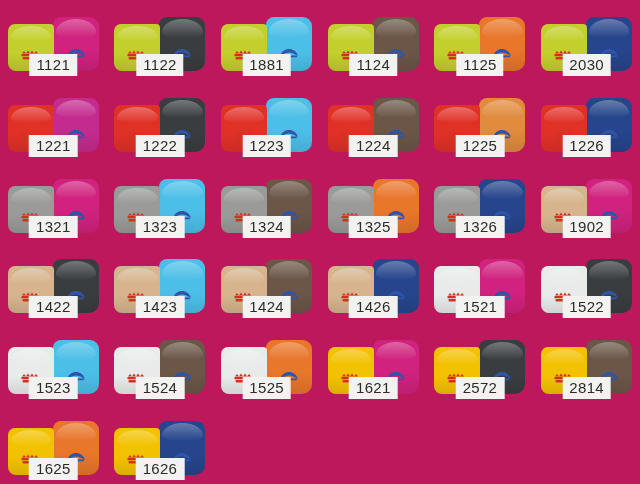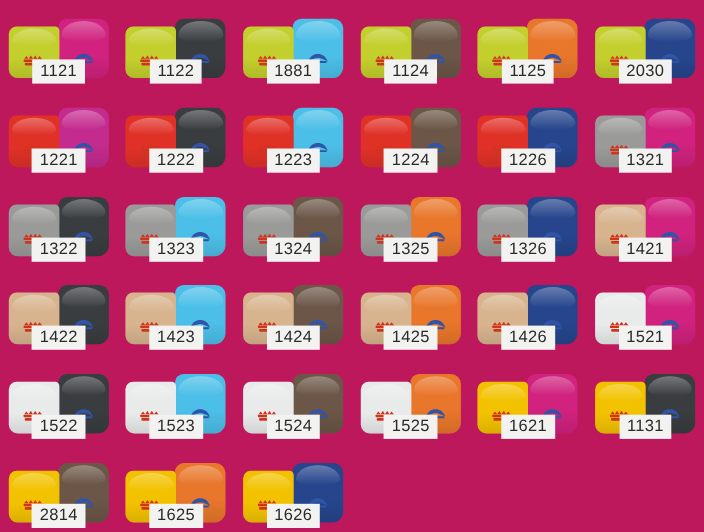--- a/index.html
+++ b/index.html
@@ -302,20 +302,38 @@
     </div>
     <div class="swatch-cell">
       <div class="pair">
         <div class="cube left" style="background: rgb(224, 49, 39);">
           <span class="brandmark jolly"><svg width="22" height="11" viewBox="0 0 44 22" xmlns="http://www.w3.org/2000/svg">
               <path d="M4 7 L8 2 L12 7 L16 1 L20 7 L24 1 L28 7 L32 2 L36 7 Z" fill="#d0341f"></path>
               <rect x="3" y="8" width="34" height="4.5" rx="1.2" fill="#d0341f"></rect>
               <rect x="5" y="14" width="30" height="5" rx="2" fill="#d0341f"></rect>
             </svg></span>
         </div>
+        <div class="cube right" style="background: rgb(224, 139, 61);">
+          <span class="brandmark swoosh"><svg width="20" height="10" viewBox="0 0 40 20" xmlns="http://www.w3.org/2000/svg">
+              <path d="M2 16 C6 6 12 2 20 2 C28 2 34 6 38 16 C30 11 24 9 20 9 C16 9 10 11 2 16 Z" fill="#2f54a8"></path>
+              <rect x="4" y="15" width="32" height="3.5" rx="1.6" fill="#2f54a8"></rect>
+            </svg></span>
+        </div>
+        <div class="sku-plate">1225</div>
+      </div>
+    </div>
+    <div class="swatch-cell">
+      <div class="pair">
+        <div class="cube left" style="background: rgb(224, 49, 39);">
+          <span class="brandmark jolly"><svg width="22" height="11" viewBox="0 0 44 22" xmlns="http://www.w3.org/2000/svg">
+              <path d="M4 7 L8 2 L12 7 L16 1 L20 7 L24 1 L28 7 L32 2 L36 7 Z" fill="#d0341f"></path>
+              <rect x="3" y="8" width="34" height="4.5" rx="1.2" fill="#d0341f"></rect>
+              <rect x="5" y="14" width="30" height="5" rx="2" fill="#d0341f"></rect>
+            </svg></span>
+        </div>
         <div class="cube right" style="background: rgb(38, 69, 140);">
           <span class="brandmark swoosh"><svg width="20" height="10" viewBox="0 0 40 20" xmlns="http://www.w3.org/2000/svg">
               <path d="M2 16 C6 6 12 2 20 2 C28 2 34 6 38 16 C30 11 24 9 20 9 C16 9 10 11 2 16 Z" fill="#2f54a8"></path>
               <rect x="4" y="15" width="32" height="3.5" rx="1.6" fill="#2f54a8"></rect>
             </svg></span>
         </div>
         <div class="sku-plate">1226</div>
       </div>
     </div>
     <div class="swatch-cell">
@@ -338,382 +356,346 @@
     </div>
     <div class="swatch-cell">
       <div class="pair">
         <div class="cube left" style="background: rgb(154, 154, 152);">
           <span class="brandmark jolly"><svg width="22" height="11" viewBox="0 0 44 22" xmlns="http://www.w3.org/2000/svg">
               <path d="M4 7 L8 2 L12 7 L16 1 L20 7 L24 1 L28 7 L32 2 L36 7 Z" fill="#d0341f"></path>
               <rect x="3" y="8" width="34" height="4.5" rx="1.2" fill="#d0341f"></rect>
               <rect x="5" y="14" width="30" height="5" rx="2" fill="#d0341f"></rect>
             </svg></span>
         </div>
+        <div class="cube right" style="background: rgb(76, 191, 232);">
+          <span class="brandmark swoosh"><svg width="20" height="10" viewBox="0 0 40 20" xmlns="http://www.w3.org/2000/svg">
+              <path d="M2 16 C6 6 12 2 20 2 C28 2 34 6 38 16 C30 11 24 9 20 9 C16 9 10 11 2 16 Z" fill="#2f54a8"></path>
+              <rect x="4" y="15" width="32" height="3.5" rx="1.6" fill="#2f54a8"></rect>
+            </svg></span>
+        </div>
+        <div class="sku-plate">1323</div>
+      </div>
+    </div>
+    <div class="swatch-cell">
+      <div class="pair">
+        <div class="cube left" style="background: rgb(154, 154, 152);">
+          <span class="brandmark jolly"><svg width="22" height="11" viewBox="0 0 44 22" xmlns="http://www.w3.org/2000/svg">
+              <path d="M4 7 L8 2 L12 7 L16 1 L20 7 L24 1 L28 7 L32 2 L36 7 Z" fill="#d0341f"></path>
+              <rect x="3" y="8" width="34" height="4.5" rx="1.2" fill="#d0341f"></rect>
+              <rect x="5" y="14" width="30" height="5" rx="2" fill="#d0341f"></rect>
+            </svg></span>
+        </div>
+        <div class="cube right" style="background: rgb(107, 86, 71);">
+          <span class="brandmark swoosh"><svg width="20" height="10" viewBox="0 0 40 20" xmlns="http://www.w3.org/2000/svg">
+              <path d="M2 16 C6 6 12 2 20 2 C28 2 34 6 38 16 C30 11 24 9 20 9 C16 9 10 11 2 16 Z" fill="#2f54a8"></path>
+              <rect x="4" y="15" width="32" height="3.5" rx="1.6" fill="#2f54a8"></rect>
+            </svg></span>
+        </div>
+        <div class="sku-plate">1324</div>
+      </div>
+    </div>
+    <div class="swatch-cell">
+      <div class="pair">
+        <div class="cube left" style="background: rgb(154, 154, 152);">
+          <span class="brandmark jolly"><svg width="22" height="11" viewBox="0 0 44 22" xmlns="http://www.w3.org/2000/svg">
+              <path d="M4 7 L8 2 L12 7 L16 1 L20 7 L24 1 L28 7 L32 2 L36 7 Z" fill="#d0341f"></path>
+              <rect x="3" y="8" width="34" height="4.5" rx="1.2" fill="#d0341f"></rect>
+              <rect x="5" y="14" width="30" height="5" rx="2" fill="#d0341f"></rect>
+            </svg></span>
+        </div>
+        <div class="cube right" style="background: rgb(232, 118, 43);">
+          <span class="brandmark swoosh"><svg width="20" height="10" viewBox="0 0 40 20" xmlns="http://www.w3.org/2000/svg">
+              <path d="M2 16 C6 6 12 2 20 2 C28 2 34 6 38 16 C30 11 24 9 20 9 C16 9 10 11 2 16 Z" fill="#2f54a8"></path>
+              <rect x="4" y="15" width="32" height="3.5" rx="1.6" fill="#2f54a8"></rect>
+            </svg></span>
+        </div>
+        <div class="sku-plate">1325</div>
+      </div>
+    </div>
+    <div class="swatch-cell">
+      <div class="pair">
+        <div class="cube left" style="background: rgb(154, 154, 152);">
+          <span class="brandmark jolly"><svg width="22" height="11" viewBox="0 0 44 22" xmlns="http://www.w3.org/2000/svg">
+              <path d="M4 7 L8 2 L12 7 L16 1 L20 7 L24 1 L28 7 L32 2 L36 7 Z" fill="#d0341f"></path>
+              <rect x="3" y="8" width="34" height="4.5" rx="1.2" fill="#d0341f"></rect>
+              <rect x="5" y="14" width="30" height="5" rx="2" fill="#d0341f"></rect>
+            </svg></span>
+        </div>
+        <div class="cube right" style="background: rgb(38, 69, 140);">
+          <span class="brandmark swoosh"><svg width="20" height="10" viewBox="0 0 40 20" xmlns="http://www.w3.org/2000/svg">
+              <path d="M2 16 C6 6 12 2 20 2 C28 2 34 6 38 16 C30 11 24 9 20 9 C16 9 10 11 2 16 Z" fill="#2f54a8"></path>
+              <rect x="4" y="15" width="32" height="3.5" rx="1.6" fill="#2f54a8"></rect>
+            </svg></span>
+        </div>
+        <div class="sku-plate">1326</div>
+      </div>
+    </div>
+    <div class="swatch-cell">
+      <div class="pair">
+        <div class="cube left" style="background: rgb(215, 180, 142);">
+          <span class="brandmark jolly"><svg width="22" height="11" viewBox="0 0 44 22" xmlns="http://www.w3.org/2000/svg">
+              <path d="M4 7 L8 2 L12 7 L16 1 L20 7 L24 1 L28 7 L32 2 L36 7 Z" fill="#d0341f"></path>
+              <rect x="3" y="8" width="34" height="4.5" rx="1.2" fill="#d0341f"></rect>
+              <rect x="5" y="14" width="30" height="5" rx="2" fill="#d0341f"></rect>
+            </svg></span>
+        </div>
+        <div class="cube right" style="background: rgb(208, 34, 126);">
+          <span class="brandmark swoosh"><svg width="20" height="10" viewBox="0 0 40 20" xmlns="http://www.w3.org/2000/svg">
+              <path d="M2 16 C6 6 12 2 20 2 C28 2 34 6 38 16 C30 11 24 9 20 9 C16 9 10 11 2 16 Z" fill="#2f54a8"></path>
+              <rect x="4" y="15" width="32" height="3.5" rx="1.6" fill="#2f54a8"></rect>
+            </svg></span>
+        </div>
+        <div class="sku-plate">1902</div>
+      </div>
+    </div>
+    <div class="swatch-cell">
+      <div class="pair">
+        <div class="cube left" style="background: rgb(215, 180, 142);">
+          <span class="brandmark jolly"><svg width="22" height="11" viewBox="0 0 44 22" xmlns="http://www.w3.org/2000/svg">
+              <path d="M4 7 L8 2 L12 7 L16 1 L20 7 L24 1 L28 7 L32 2 L36 7 Z" fill="#d0341f"></path>
+              <rect x="3" y="8" width="34" height="4.5" rx="1.2" fill="#d0341f"></rect>
+              <rect x="5" y="14" width="30" height="5" rx="2" fill="#d0341f"></rect>
+            </svg></span>
+        </div>
         <div class="cube right" style="background: rgb(58, 61, 64);">
           <span class="brandmark swoosh"><svg width="20" height="10" viewBox="0 0 40 20" xmlns="http://www.w3.org/2000/svg">
               <path d="M2 16 C6 6 12 2 20 2 C28 2 34 6 38 16 C30 11 24 9 20 9 C16 9 10 11 2 16 Z" fill="#2f54a8"></path>
               <rect x="4" y="15" width="32" height="3.5" rx="1.6" fill="#2f54a8"></rect>
             </svg></span>
         </div>
-        <div class="sku-plate">1322</div>
-      </div>
-    </div>
-    <div class="swatch-cell">
-      <div class="pair">
-        <div class="cube left" style="background: rgb(154, 154, 152);">
+        <div class="sku-plate">1422</div>
+      </div>
+    </div>
+    <div class="swatch-cell">
+      <div class="pair">
+        <div class="cube left" style="background: rgb(215, 180, 142);">
           <span class="brandmark jolly"><svg width="22" height="11" viewBox="0 0 44 22" xmlns="http://www.w3.org/2000/svg">
               <path d="M4 7 L8 2 L12 7 L16 1 L20 7 L24 1 L28 7 L32 2 L36 7 Z" fill="#d0341f"></path>
               <rect x="3" y="8" width="34" height="4.5" rx="1.2" fill="#d0341f"></rect>
               <rect x="5" y="14" width="30" height="5" rx="2" fill="#d0341f"></rect>
             </svg></span>
         </div>
         <div class="cube right" style="background: rgb(76, 191, 232);">
           <span class="brandmark swoosh"><svg width="20" height="10" viewBox="0 0 40 20" xmlns="http://www.w3.org/2000/svg">
               <path d="M2 16 C6 6 12 2 20 2 C28 2 34 6 38 16 C30 11 24 9 20 9 C16 9 10 11 2 16 Z" fill="#2f54a8"></path>
               <rect x="4" y="15" width="32" height="3.5" rx="1.6" fill="#2f54a8"></rect>
             </svg></span>
         </div>
-        <div class="sku-plate">1323</div>
-      </div>
-    </div>
-    <div class="swatch-cell">
-      <div class="pair">
-        <div class="cube left" style="background: rgb(154, 154, 152);">
+        <div class="sku-plate">1423</div>
+      </div>
+    </div>
+    <div class="swatch-cell">
+      <div class="pair">
+        <div class="cube left" style="background: rgb(215, 180, 142);">
           <span class="brandmark jolly"><svg width="22" height="11" viewBox="0 0 44 22" xmlns="http://www.w3.org/2000/svg">
               <path d="M4 7 L8 2 L12 7 L16 1 L20 7 L24 1 L28 7 L32 2 L36 7 Z" fill="#d0341f"></path>
               <rect x="3" y="8" width="34" height="4.5" rx="1.2" fill="#d0341f"></rect>
               <rect x="5" y="14" width="30" height="5" rx="2" fill="#d0341f"></rect>
             </svg></span>
         </div>
         <div class="cube right" style="background: rgb(107, 86, 71);">
           <span class="brandmark swoosh"><svg width="20" height="10" viewBox="0 0 40 20" xmlns="http://www.w3.org/2000/svg">
               <path d="M2 16 C6 6 12 2 20 2 C28 2 34 6 38 16 C30 11 24 9 20 9 C16 9 10 11 2 16 Z" fill="#2f54a8"></path>
               <rect x="4" y="15" width="32" height="3.5" rx="1.6" fill="#2f54a8"></rect>
             </svg></span>
         </div>
-        <div class="sku-plate">1324</div>
-      </div>
-    </div>
-    <div class="swatch-cell">
-      <div class="pair">
-        <div class="cube left" style="background: rgb(154, 154, 152);">
+        <div class="sku-plate">1424</div>
+      </div>
+    </div>
+    <div class="swatch-cell">
+      <div class="pair">
+        <div class="cube left" style="background: rgb(215, 180, 142);">
+          <span class="brandmark jolly"><svg width="22" height="11" viewBox="0 0 44 22" xmlns="http://www.w3.org/2000/svg">
+              <path d="M4 7 L8 2 L12 7 L16 1 L20 7 L24 1 L28 7 L32 2 L36 7 Z" fill="#d0341f"></path>
+              <rect x="3" y="8" width="34" height="4.5" rx="1.2" fill="#d0341f"></rect>
+              <rect x="5" y="14" width="30" height="5" rx="2" fill="#d0341f"></rect>
+            </svg></span>
+        </div>
+        <div class="cube right" style="background: rgb(38, 69, 140);">
+          <span class="brandmark swoosh"><svg width="20" height="10" viewBox="0 0 40 20" xmlns="http://www.w3.org/2000/svg">
+              <path d="M2 16 C6 6 12 2 20 2 C28 2 34 6 38 16 C30 11 24 9 20 9 C16 9 10 11 2 16 Z" fill="#2f54a8"></path>
+              <rect x="4" y="15" width="32" height="3.5" rx="1.6" fill="#2f54a8"></rect>
+            </svg></span>
+        </div>
+        <div class="sku-plate">1426</div>
+      </div>
+    </div>
+    <div class="swatch-cell">
+      <div class="pair">
+        <div class="cube left" style="background: rgb(233, 234, 234);">
+          <span class="brandmark jolly"><svg width="22" height="11" viewBox="0 0 44 22" xmlns="http://www.w3.org/2000/svg">
+              <path d="M4 7 L8 2 L12 7 L16 1 L20 7 L24 1 L28 7 L32 2 L36 7 Z" fill="#d0341f"></path>
+              <rect x="3" y="8" width="34" height="4.5" rx="1.2" fill="#d0341f"></rect>
+              <rect x="5" y="14" width="30" height="5" rx="2" fill="#d0341f"></rect>
+            </svg></span>
+        </div>
+        <div class="cube right" style="background: rgb(208, 34, 126);">
+          <span class="brandmark swoosh"><svg width="20" height="10" viewBox="0 0 40 20" xmlns="http://www.w3.org/2000/svg">
+              <path d="M2 16 C6 6 12 2 20 2 C28 2 34 6 38 16 C30 11 24 9 20 9 C16 9 10 11 2 16 Z" fill="#2f54a8"></path>
+              <rect x="4" y="15" width="32" height="3.5" rx="1.6" fill="#2f54a8"></rect>
+            </svg></span>
+        </div>
+        <div class="sku-plate">1521</div>
+      </div>
+    </div>
+    <div class="swatch-cell">
+      <div class="pair">
+        <div class="cube left" style="background: rgb(233, 234, 234);">
+          <span class="brandmark jolly"><svg width="22" height="11" viewBox="0 0 44 22" xmlns="http://www.w3.org/2000/svg">
+              <path d="M4 7 L8 2 L12 7 L16 1 L20 7 L24 1 L28 7 L32 2 L36 7 Z" fill="#d0341f"></path>
+              <rect x="3" y="8" width="34" height="4.5" rx="1.2" fill="#d0341f"></rect>
+              <rect x="5" y="14" width="30" height="5" rx="2" fill="#d0341f"></rect>
+            </svg></span>
+        </div>
+        <div class="cube right" style="background: rgb(58, 61, 64);">
+          <span class="brandmark swoosh"><svg width="20" height="10" viewBox="0 0 40 20" xmlns="http://www.w3.org/2000/svg">
+              <path d="M2 16 C6 6 12 2 20 2 C28 2 34 6 38 16 C30 11 24 9 20 9 C16 9 10 11 2 16 Z" fill="#2f54a8"></path>
+              <rect x="4" y="15" width="32" height="3.5" rx="1.6" fill="#2f54a8"></rect>
+            </svg></span>
+        </div>
+        <div class="sku-plate">1522</div>
+      </div>
+    </div>
+    <div class="swatch-cell">
+      <div class="pair">
+        <div class="cube left" style="background: rgb(233, 234, 234);">
+          <span class="brandmark jolly"><svg width="22" height="11" viewBox="0 0 44 22" xmlns="http://www.w3.org/2000/svg">
+              <path d="M4 7 L8 2 L12 7 L16 1 L20 7 L24 1 L28 7 L32 2 L36 7 Z" fill="#d0341f"></path>
+              <rect x="3" y="8" width="34" height="4.5" rx="1.2" fill="#d0341f"></rect>
+              <rect x="5" y="14" width="30" height="5" rx="2" fill="#d0341f"></rect>
+            </svg></span>
+        </div>
+        <div class="cube right" style="background: rgb(76, 191, 232);">
+          <span class="brandmark swoosh"><svg width="20" height="10" viewBox="0 0 40 20" xmlns="http://www.w3.org/2000/svg">
+              <path d="M2 16 C6 6 12 2 20 2 C28 2 34 6 38 16 C30 11 24 9 20 9 C16 9 10 11 2 16 Z" fill="#2f54a8"></path>
+              <rect x="4" y="15" width="32" height="3.5" rx="1.6" fill="#2f54a8"></rect>
+            </svg></span>
+        </div>
+        <div class="sku-plate">1523</div>
+      </div>
+    </div>
+    <div class="swatch-cell">
+      <div class="pair">
+        <div class="cube left" style="background: rgb(233, 234, 234);">
+          <span class="brandmark jolly"><svg width="22" height="11" viewBox="0 0 44 22" xmlns="http://www.w3.org/2000/svg">
+              <path d="M4 7 L8 2 L12 7 L16 1 L20 7 L24 1 L28 7 L32 2 L36 7 Z" fill="#d0341f"></path>
+              <rect x="3" y="8" width="34" height="4.5" rx="1.2" fill="#d0341f"></rect>
+              <rect x="5" y="14" width="30" height="5" rx="2" fill="#d0341f"></rect>
+            </svg></span>
+        </div>
+        <div class="cube right" style="background: rgb(107, 86, 71);">
+          <span class="brandmark swoosh"><svg width="20" height="10" viewBox="0 0 40 20" xmlns="http://www.w3.org/2000/svg">
+              <path d="M2 16 C6 6 12 2 20 2 C28 2 34 6 38 16 C30 11 24 9 20 9 C16 9 10 11 2 16 Z" fill="#2f54a8"></path>
+              <rect x="4" y="15" width="32" height="3.5" rx="1.6" fill="#2f54a8"></rect>
+            </svg></span>
+        </div>
+        <div class="sku-plate">1524</div>
+      </div>
+    </div>
+    <div class="swatch-cell">
+      <div class="pair">
+        <div class="cube left" style="background: rgb(233, 234, 234);">
           <span class="brandmark jolly"><svg width="22" height="11" viewBox="0 0 44 22" xmlns="http://www.w3.org/2000/svg">
               <path d="M4 7 L8 2 L12 7 L16 1 L20 7 L24 1 L28 7 L32 2 L36 7 Z" fill="#d0341f"></path>
               <rect x="3" y="8" width="34" height="4.5" rx="1.2" fill="#d0341f"></rect>
               <rect x="5" y="14" width="30" height="5" rx="2" fill="#d0341f"></rect>
             </svg></span>
         </div>
         <div class="cube right" style="background: rgb(232, 118, 43);">
           <span class="brandmark swoosh"><svg width="20" height="10" viewBox="0 0 40 20" xmlns="http://www.w3.org/2000/svg">
               <path d="M2 16 C6 6 12 2 20 2 C28 2 34 6 38 16 C30 11 24 9 20 9 C16 9 10 11 2 16 Z" fill="#2f54a8"></path>
               <rect x="4" y="15" width="32" height="3.5" rx="1.6" fill="#2f54a8"></rect>
             </svg></span>
         </div>
-        <div class="sku-plate">1325</div>
-      </div>
-    </div>
-    <div class="swatch-cell">
-      <div class="pair">
-        <div class="cube left" style="background: rgb(154, 154, 152);">
+        <div class="sku-plate">1525</div>
+      </div>
+    </div>
+    <div class="swatch-cell">
+      <div class="pair">
+        <div class="cube left" style="background: rgb(242, 194, 0);">
+          <span class="brandmark jolly"><svg width="22" height="11" viewBox="0 0 44 22" xmlns="http://www.w3.org/2000/svg">
+              <path d="M4 7 L8 2 L12 7 L16 1 L20 7 L24 1 L28 7 L32 2 L36 7 Z" fill="#d0341f"></path>
+              <rect x="3" y="8" width="34" height="4.5" rx="1.2" fill="#d0341f"></rect>
+              <rect x="5" y="14" width="30" height="5" rx="2" fill="#d0341f"></rect>
+            </svg></span>
+        </div>
+        <div class="cube right" style="background: rgb(208, 34, 126);">
+          <span class="brandmark swoosh"><svg width="20" height="10" viewBox="0 0 40 20" xmlns="http://www.w3.org/2000/svg">
+              <path d="M2 16 C6 6 12 2 20 2 C28 2 34 6 38 16 C30 11 24 9 20 9 C16 9 10 11 2 16 Z" fill="#2f54a8"></path>
+              <rect x="4" y="15" width="32" height="3.5" rx="1.6" fill="#2f54a8"></rect>
+            </svg></span>
+        </div>
+        <div class="sku-plate">1621</div>
+      </div>
+    </div>
+    <div class="swatch-cell">
+      <div class="pair">
+        <div class="cube left" style="background: rgb(242, 194, 0);">
+          <span class="brandmark jolly"><svg width="22" height="11" viewBox="0 0 44 22" xmlns="http://www.w3.org/2000/svg">
+              <path d="M4 7 L8 2 L12 7 L16 1 L20 7 L24 1 L28 7 L32 2 L36 7 Z" fill="#d0341f"></path>
+              <rect x="3" y="8" width="34" height="4.5" rx="1.2" fill="#d0341f"></rect>
+              <rect x="5" y="14" width="30" height="5" rx="2" fill="#d0341f"></rect>
+            </svg></span>
+        </div>
+        <div class="cube right" style="background: rgb(58, 61, 64);">
+          <span class="brandmark swoosh"><svg width="20" height="10" viewBox="0 0 40 20" xmlns="http://www.w3.org/2000/svg">
+              <path d="M2 16 C6 6 12 2 20 2 C28 2 34 6 38 16 C30 11 24 9 20 9 C16 9 10 11 2 16 Z" fill="#2f54a8"></path>
+              <rect x="4" y="15" width="32" height="3.5" rx="1.6" fill="#2f54a8"></rect>
+            </svg></span>
+        </div>
+        <div class="sku-plate">2572</div>
+      </div>
+    </div>
+    <div class="swatch-cell">
+      <div class="pair">
+        <div class="cube left" style="background: rgb(242, 194, 0);">
+          <span class="brandmark jolly"><svg width="22" height="11" viewBox="0 0 44 22" xmlns="http://www.w3.org/2000/svg">
+              <path d="M4 7 L8 2 L12 7 L16 1 L20 7 L24 1 L28 7 L32 2 L36 7 Z" fill="#d0341f"></path>
+              <rect x="3" y="8" width="34" height="4.5" rx="1.2" fill="#d0341f"></rect>
+              <rect x="5" y="14" width="30" height="5" rx="2" fill="#d0341f"></rect>
+            </svg></span>
+        </div>
+        <div class="cube right" style="background: rgb(107, 86, 71);">
+          <span class="brandmark swoosh"><svg width="20" height="10" viewBox="0 0 40 20" xmlns="http://www.w3.org/2000/svg">
+              <path d="M2 16 C6 6 12 2 20 2 C28 2 34 6 38 16 C30 11 24 9 20 9 C16 9 10 11 2 16 Z" fill="#2f54a8"></path>
+              <rect x="4" y="15" width="32" height="3.5" rx="1.6" fill="#2f54a8"></rect>
+            </svg></span>
+        </div>
+        <div class="sku-plate">2814</div>
+      </div>
+    </div>
+    <div class="swatch-cell">
+      <div class="pair">
+        <div class="cube left" style="background: rgb(242, 194, 0);">
+          <span class="brandmark jolly"><svg width="22" height="11" viewBox="0 0 44 22" xmlns="http://www.w3.org/2000/svg">
+              <path d="M4 7 L8 2 L12 7 L16 1 L20 7 L24 1 L28 7 L32 2 L36 7 Z" fill="#d0341f"></path>
+              <rect x="3" y="8" width="34" height="4.5" rx="1.2" fill="#d0341f"></rect>
+              <rect x="5" y="14" width="30" height="5" rx="2" fill="#d0341f"></rect>
+            </svg></span>
+        </div>
+        <div class="cube right" style="background: rgb(232, 118, 43);">
+          <span class="brandmark swoosh"><svg width="20" height="10" viewBox="0 0 40 20" xmlns="http://www.w3.org/2000/svg">
+              <path d="M2 16 C6 6 12 2 20 2 C28 2 34 6 38 16 C30 11 24 9 20 9 C16 9 10 11 2 16 Z" fill="#2f54a8"></path>
+              <rect x="4" y="15" width="32" height="3.5" rx="1.6" fill="#2f54a8"></rect>
+            </svg></span>
+        </div>
+        <div class="sku-plate">1625</div>
+      </div>
+    </div>
+    <div class="swatch-cell">
+      <div class="pair">
+        <div class="cube left" style="background: rgb(242, 194, 0);">
           <span class="brandmark jolly"><svg width="22" height="11" viewBox="0 0 44 22" xmlns="http://www.w3.org/2000/svg">
               <path d="M4 7 L8 2 L12 7 L16 1 L20 7 L24 1 L28 7 L32 2 L36 7 Z" fill="#d0341f"></path>
               <rect x="3" y="8" width="34" height="4.5" rx="1.2" fill="#d0341f"></rect>
               <rect x="5" y="14" width="30" height="5" rx="2" fill="#d0341f"></rect>
             </svg></span>
         </div>
         <div class="cube right" style="background: rgb(38, 69, 140);">
           <span class="brandmark swoosh"><svg width="20" height="10" viewBox="0 0 40 20" xmlns="http://www.w3.org/2000/svg">
               <path d="M2 16 C6 6 12 2 20 2 C28 2 34 6 38 16 C30 11 24 9 20 9 C16 9 10 11 2 16 Z" fill="#2f54a8"></path>
               <rect x="4" y="15" width="32" height="3.5" rx="1.6" fill="#2f54a8"></rect>
             </svg></span>
         </div>
-        <div class="sku-plate">1326</div>
-      </div>
-    </div>
-    <div class="swatch-cell">
-      <div class="pair">
-        <div class="cube left" style="background: rgb(215, 180, 142);">
-          <span class="brandmark jolly"><svg width="22" height="11" viewBox="0 0 44 22" xmlns="http://www.w3.org/2000/svg">
-              <path d="M4 7 L8 2 L12 7 L16 1 L20 7 L24 1 L28 7 L32 2 L36 7 Z" fill="#d0341f"></path>
-              <rect x="3" y="8" width="34" height="4.5" rx="1.2" fill="#d0341f"></rect>
-              <rect x="5" y="14" width="30" height="5" rx="2" fill="#d0341f"></rect>
-            </svg></span>
-        </div>
-        <div class="cube right" style="background: rgb(208, 34, 126);">
-          <span class="brandmark swoosh"><svg width="20" height="10" viewBox="0 0 40 20" xmlns="http://www.w3.org/2000/svg">
-              <path d="M2 16 C6 6 12 2 20 2 C28 2 34 6 38 16 C30 11 24 9 20 9 C16 9 10 11 2 16 Z" fill="#2f54a8"></path>
-              <rect x="4" y="15" width="32" height="3.5" rx="1.6" fill="#2f54a8"></rect>
-            </svg></span>
-        </div>
-        <div class="sku-plate">1421</div>
-      </div>
-    </div>
-    <div class="swatch-cell">
-      <div class="pair">
-        <div class="cube left" style="background: rgb(215, 180, 142);">
-          <span class="brandmark jolly"><svg width="22" height="11" viewBox="0 0 44 22" xmlns="http://www.w3.org/2000/svg">
-              <path d="M4 7 L8 2 L12 7 L16 1 L20 7 L24 1 L28 7 L32 2 L36 7 Z" fill="#d0341f"></path>
-              <rect x="3" y="8" width="34" height="4.5" rx="1.2" fill="#d0341f"></rect>
-              <rect x="5" y="14" width="30" height="5" rx="2" fill="#d0341f"></rect>
-            </svg></span>
-        </div>
-        <div class="cube right" style="background: rgb(58, 61, 64);">
-          <span class="brandmark swoosh"><svg width="20" height="10" viewBox="0 0 40 20" xmlns="http://www.w3.org/2000/svg">
-              <path d="M2 16 C6 6 12 2 20 2 C28 2 34 6 38 16 C30 11 24 9 20 9 C16 9 10 11 2 16 Z" fill="#2f54a8"></path>
-              <rect x="4" y="15" width="32" height="3.5" rx="1.6" fill="#2f54a8"></rect>
-            </svg></span>
-        </div>
-        <div class="sku-plate">1422</div>
-      </div>
-    </div>
-    <div class="swatch-cell">
-      <div class="pair">
-        <div class="cube left" style="background: rgb(215, 180, 142);">
-          <span class="brandmark jolly"><svg width="22" height="11" viewBox="0 0 44 22" xmlns="http://www.w3.org/2000/svg">
-              <path d="M4 7 L8 2 L12 7 L16 1 L20 7 L24 1 L28 7 L32 2 L36 7 Z" fill="#d0341f"></path>
-              <rect x="3" y="8" width="34" height="4.5" rx="1.2" fill="#d0341f"></rect>
-              <rect x="5" y="14" width="30" height="5" rx="2" fill="#d0341f"></rect>
-            </svg></span>
-        </div>
-        <div class="cube right" style="background: rgb(76, 191, 232);">
-          <span class="brandmark swoosh"><svg width="20" height="10" viewBox="0 0 40 20" xmlns="http://www.w3.org/2000/svg">
-              <path d="M2 16 C6 6 12 2 20 2 C28 2 34 6 38 16 C30 11 24 9 20 9 C16 9 10 11 2 16 Z" fill="#2f54a8"></path>
-              <rect x="4" y="15" width="32" height="3.5" rx="1.6" fill="#2f54a8"></rect>
-            </svg></span>
-        </div>
-        <div class="sku-plate">1423</div>
-      </div>
-    </div>
-    <div class="swatch-cell">
-      <div class="pair">
-        <div class="cube left" style="background: rgb(215, 180, 142);">
-          <span class="brandmark jolly"><svg width="22" height="11" viewBox="0 0 44 22" xmlns="http://www.w3.org/2000/svg">
-              <path d="M4 7 L8 2 L12 7 L16 1 L20 7 L24 1 L28 7 L32 2 L36 7 Z" fill="#d0341f"></path>
-              <rect x="3" y="8" width="34" height="4.5" rx="1.2" fill="#d0341f"></rect>
-              <rect x="5" y="14" width="30" height="5" rx="2" fill="#d0341f"></rect>
-            </svg></span>
-        </div>
-        <div class="cube right" style="background: rgb(107, 86, 71);">
-          <span class="brandmark swoosh"><svg width="20" height="10" viewBox="0 0 40 20" xmlns="http://www.w3.org/2000/svg">
-              <path d="M2 16 C6 6 12 2 20 2 C28 2 34 6 38 16 C30 11 24 9 20 9 C16 9 10 11 2 16 Z" fill="#2f54a8"></path>
-              <rect x="4" y="15" width="32" height="3.5" rx="1.6" fill="#2f54a8"></rect>
-            </svg></span>
-        </div>
-        <div class="sku-plate">1424</div>
-      </div>
-    </div>
-    <div class="swatch-cell">
-      <div class="pair">
-        <div class="cube left" style="background: rgb(215, 180, 142);">
-          <span class="brandmark jolly"><svg width="22" height="11" viewBox="0 0 44 22" xmlns="http://www.w3.org/2000/svg">
-              <path d="M4 7 L8 2 L12 7 L16 1 L20 7 L24 1 L28 7 L32 2 L36 7 Z" fill="#d0341f"></path>
-              <rect x="3" y="8" width="34" height="4.5" rx="1.2" fill="#d0341f"></rect>
-              <rect x="5" y="14" width="30" height="5" rx="2" fill="#d0341f"></rect>
-            </svg></span>
-        </div>
-        <div class="cube right" style="background: rgb(232, 118, 43);">
-          <span class="brandmark swoosh"><svg width="20" height="10" viewBox="0 0 40 20" xmlns="http://www.w3.org/2000/svg">
-              <path d="M2 16 C6 6 12 2 20 2 C28 2 34 6 38 16 C30 11 24 9 20 9 C16 9 10 11 2 16 Z" fill="#2f54a8"></path>
-              <rect x="4" y="15" width="32" height="3.5" rx="1.6" fill="#2f54a8"></rect>
-            </svg></span>
-        </div>
-        <div class="sku-plate">1425</div>
-      </div>
-    </div>
-    <div class="swatch-cell">
-      <div class="pair">
-        <div class="cube left" style="background: rgb(215, 180, 142);">
-          <span class="brandmark jolly"><svg width="22" height="11" viewBox="0 0 44 22" xmlns="http://www.w3.org/2000/svg">
-              <path d="M4 7 L8 2 L12 7 L16 1 L20 7 L24 1 L28 7 L32 2 L36 7 Z" fill="#d0341f"></path>
-              <rect x="3" y="8" width="34" height="4.5" rx="1.2" fill="#d0341f"></rect>
-              <rect x="5" y="14" width="30" height="5" rx="2" fill="#d0341f"></rect>
-            </svg></span>
-        </div>
-        <div class="cube right" style="background: rgb(38, 69, 140);">
-          <span class="brandmark swoosh"><svg width="20" height="10" viewBox="0 0 40 20" xmlns="http://www.w3.org/2000/svg">
-              <path d="M2 16 C6 6 12 2 20 2 C28 2 34 6 38 16 C30 11 24 9 20 9 C16 9 10 11 2 16 Z" fill="#2f54a8"></path>
-              <rect x="4" y="15" width="32" height="3.5" rx="1.6" fill="#2f54a8"></rect>
-            </svg></span>
-        </div>
-        <div class="sku-plate">1426</div>
-      </div>
-    </div>
-    <div class="swatch-cell">
-      <div class="pair">
-        <div class="cube left" style="background: rgb(233, 234, 234);">
-          <span class="brandmark jolly"><svg width="22" height="11" viewBox="0 0 44 22" xmlns="http://www.w3.org/2000/svg">
-              <path d="M4 7 L8 2 L12 7 L16 1 L20 7 L24 1 L28 7 L32 2 L36 7 Z" fill="#d0341f"></path>
-              <rect x="3" y="8" width="34" height="4.5" rx="1.2" fill="#d0341f"></rect>
-              <rect x="5" y="14" width="30" height="5" rx="2" fill="#d0341f"></rect>
-            </svg></span>
-        </div>
-        <div class="cube right" style="background: rgb(208, 34, 126);">
-          <span class="brandmark swoosh"><svg width="20" height="10" viewBox="0 0 40 20" xmlns="http://www.w3.org/2000/svg">
-              <path d="M2 16 C6 6 12 2 20 2 C28 2 34 6 38 16 C30 11 24 9 20 9 C16 9 10 11 2 16 Z" fill="#2f54a8"></path>
-              <rect x="4" y="15" width="32" height="3.5" rx="1.6" fill="#2f54a8"></rect>
-            </svg></span>
-        </div>
-        <div class="sku-plate">1521</div>
-      </div>
-    </div>
-    <div class="swatch-cell">
-      <div class="pair">
-        <div class="cube left" style="background: rgb(233, 234, 234);">
-          <span class="brandmark jolly"><svg width="22" height="11" viewBox="0 0 44 22" xmlns="http://www.w3.org/2000/svg">
-              <path d="M4 7 L8 2 L12 7 L16 1 L20 7 L24 1 L28 7 L32 2 L36 7 Z" fill="#d0341f"></path>
-              <rect x="3" y="8" width="34" height="4.5" rx="1.2" fill="#d0341f"></rect>
-              <rect x="5" y="14" width="30" height="5" rx="2" fill="#d0341f"></rect>
-            </svg></span>
-        </div>
-        <div class="cube right" style="background: rgb(58, 61, 64);">
-          <span class="brandmark swoosh"><svg width="20" height="10" viewBox="0 0 40 20" xmlns="http://www.w3.org/2000/svg">
-              <path d="M2 16 C6 6 12 2 20 2 C28 2 34 6 38 16 C30 11 24 9 20 9 C16 9 10 11 2 16 Z" fill="#2f54a8"></path>
-              <rect x="4" y="15" width="32" height="3.5" rx="1.6" fill="#2f54a8"></rect>
-            </svg></span>
-        </div>
-        <div class="sku-plate">1522</div>
-      </div>
-    </div>
-    <div class="swatch-cell">
-      <div class="pair">
-        <div class="cube left" style="background: rgb(233, 234, 234);">
-          <span class="brandmark jolly"><svg width="22" height="11" viewBox="0 0 44 22" xmlns="http://www.w3.org/2000/svg">
-              <path d="M4 7 L8 2 L12 7 L16 1 L20 7 L24 1 L28 7 L32 2 L36 7 Z" fill="#d0341f"></path>
-              <rect x="3" y="8" width="34" height="4.5" rx="1.2" fill="#d0341f"></rect>
-              <rect x="5" y="14" width="30" height="5" rx="2" fill="#d0341f"></rect>
-            </svg></span>
-        </div>
-        <div class="cube right" style="background: rgb(76, 191, 232);">
-          <span class="brandmark swoosh"><svg width="20" height="10" viewBox="0 0 40 20" xmlns="http://www.w3.org/2000/svg">
-              <path d="M2 16 C6 6 12 2 20 2 C28 2 34 6 38 16 C30 11 24 9 20 9 C16 9 10 11 2 16 Z" fill="#2f54a8"></path>
-              <rect x="4" y="15" width="32" height="3.5" rx="1.6" fill="#2f54a8"></rect>
-            </svg></span>
-        </div>
-        <div class="sku-plate">1523</div>
-      </div>
-    </div>
-    <div class="swatch-cell">
-      <div class="pair">
-        <div class="cube left" style="background: rgb(233, 234, 234);">
-          <span class="brandmark jolly"><svg width="22" height="11" viewBox="0 0 44 22" xmlns="http://www.w3.org/2000/svg">
-              <path d="M4 7 L8 2 L12 7 L16 1 L20 7 L24 1 L28 7 L32 2 L36 7 Z" fill="#d0341f"></path>
-              <rect x="3" y="8" width="34" height="4.5" rx="1.2" fill="#d0341f"></rect>
-              <rect x="5" y="14" width="30" height="5" rx="2" fill="#d0341f"></rect>
-            </svg></span>
-        </div>
-        <div class="cube right" style="background: rgb(107, 86, 71);">
-          <span class="brandmark swoosh"><svg width="20" height="10" viewBox="0 0 40 20" xmlns="http://www.w3.org/2000/svg">
-              <path d="M2 16 C6 6 12 2 20 2 C28 2 34 6 38 16 C30 11 24 9 20 9 C16 9 10 11 2 16 Z" fill="#2f54a8"></path>
-              <rect x="4" y="15" width="32" height="3.5" rx="1.6" fill="#2f54a8"></rect>
-            </svg></span>
-        </div>
-        <div class="sku-plate">1524</div>
-      </div>
-    </div>
-    <div class="swatch-cell">
-      <div class="pair">
-        <div class="cube left" style="background: rgb(233, 234, 234);">
-          <span class="brandmark jolly"><svg width="22" height="11" viewBox="0 0 44 22" xmlns="http://www.w3.org/2000/svg">
-              <path d="M4 7 L8 2 L12 7 L16 1 L20 7 L24 1 L28 7 L32 2 L36 7 Z" fill="#d0341f"></path>
-              <rect x="3" y="8" width="34" height="4.5" rx="1.2" fill="#d0341f"></rect>
-              <rect x="5" y="14" width="30" height="5" rx="2" fill="#d0341f"></rect>
-            </svg></span>
-        </div>
-        <div class="cube right" style="background: rgb(232, 118, 43);">
-          <span class="brandmark swoosh"><svg width="20" height="10" viewBox="0 0 40 20" xmlns="http://www.w3.org/2000/svg">
-              <path d="M2 16 C6 6 12 2 20 2 C28 2 34 6 38 16 C30 11 24 9 20 9 C16 9 10 11 2 16 Z" fill="#2f54a8"></path>
-              <rect x="4" y="15" width="32" height="3.5" rx="1.6" fill="#2f54a8"></rect>
-            </svg></span>
-        </div>
-        <div class="sku-plate">1525</div>
-      </div>
-    </div>
-    <div class="swatch-cell">
-      <div class="pair">
-        <div class="cube left" style="background: rgb(242, 194, 0);">
-          <span class="brandmark jolly"><svg width="22" height="11" viewBox="0 0 44 22" xmlns="http://www.w3.org/2000/svg">
-              <path d="M4 7 L8 2 L12 7 L16 1 L20 7 L24 1 L28 7 L32 2 L36 7 Z" fill="#d0341f"></path>
-              <rect x="3" y="8" width="34" height="4.5" rx="1.2" fill="#d0341f"></rect>
-              <rect x="5" y="14" width="30" height="5" rx="2" fill="#d0341f"></rect>
-            </svg></span>
-        </div>
-        <div class="cube right" style="background: rgb(208, 34, 126);">
-          <span class="brandmark swoosh"><svg width="20" height="10" viewBox="0 0 40 20" xmlns="http://www.w3.org/2000/svg">
-              <path d="M2 16 C6 6 12 2 20 2 C28 2 34 6 38 16 C30 11 24 9 20 9 C16 9 10 11 2 16 Z" fill="#2f54a8"></path>
-              <rect x="4" y="15" width="32" height="3.5" rx="1.6" fill="#2f54a8"></rect>
-            </svg></span>
-        </div>
-        <div class="sku-plate">1621</div>
-      </div>
-    </div>
-    <div class="swatch-cell">
-      <div class="pair">
-        <div class="cube left" style="background: rgb(242, 194, 0);">
-          <span class="brandmark jolly"><svg width="22" height="11" viewBox="0 0 44 22" xmlns="http://www.w3.org/2000/svg">
-              <path d="M4 7 L8 2 L12 7 L16 1 L20 7 L24 1 L28 7 L32 2 L36 7 Z" fill="#d0341f"></path>
-              <rect x="3" y="8" width="34" height="4.5" rx="1.2" fill="#d0341f"></rect>
-              <rect x="5" y="14" width="30" height="5" rx="2" fill="#d0341f"></rect>
-            </svg></span>
-        </div>
-        <div class="cube right" style="background: rgb(58, 61, 64);">
-          <span class="brandmark swoosh"><svg width="20" height="10" viewBox="0 0 40 20" xmlns="http://www.w3.org/2000/svg">
-              <path d="M2 16 C6 6 12 2 20 2 C28 2 34 6 38 16 C30 11 24 9 20 9 C16 9 10 11 2 16 Z" fill="#2f54a8"></path>
-              <rect x="4" y="15" width="32" height="3.5" rx="1.6" fill="#2f54a8"></rect>
-            </svg></span>
-        </div>
-        <div class="sku-plate">1131</div>
-      </div>
-    </div>
-    <div class="swatch-cell">
-      <div class="pair">
-        <div class="cube left" style="background: rgb(242, 194, 0);">
-          <span class="brandmark jolly"><svg width="22" height="11" viewBox="0 0 44 22" xmlns="http://www.w3.org/2000/svg">
-              <path d="M4 7 L8 2 L12 7 L16 1 L20 7 L24 1 L28 7 L32 2 L36 7 Z" fill="#d0341f"></path>
-              <rect x="3" y="8" width="34" height="4.5" rx="1.2" fill="#d0341f"></rect>
-              <rect x="5" y="14" width="30" height="5" rx="2" fill="#d0341f"></rect>
-            </svg></span>
-        </div>
-        <div class="cube right" style="background: rgb(107, 86, 71);">
-          <span class="brandmark swoosh"><svg width="20" height="10" viewBox="0 0 40 20" xmlns="http://www.w3.org/2000/svg">
-              <path d="M2 16 C6 6 12 2 20 2 C28 2 34 6 38 16 C30 11 24 9 20 9 C16 9 10 11 2 16 Z" fill="#2f54a8"></path>
-              <rect x="4" y="15" width="32" height="3.5" rx="1.6" fill="#2f54a8"></rect>
-            </svg></span>
-        </div>
-        <div class="sku-plate">2814</div>
-      </div>
-    </div>
-    <div class="swatch-cell">
-      <div class="pair">
-        <div class="cube left" style="background: rgb(242, 194, 0);">
-          <span class="brandmark jolly"><svg width="22" height="11" viewBox="0 0 44 22" xmlns="http://www.w3.org/2000/svg">
-              <path d="M4 7 L8 2 L12 7 L16 1 L20 7 L24 1 L28 7 L32 2 L36 7 Z" fill="#d0341f"></path>
-              <rect x="3" y="8" width="34" height="4.5" rx="1.2" fill="#d0341f"></rect>
-              <rect x="5" y="14" width="30" height="5" rx="2" fill="#d0341f"></rect>
-            </svg></span>
-        </div>
-        <div class="cube right" style="background: rgb(232, 118, 43);">
-          <span class="brandmark swoosh"><svg width="20" height="10" viewBox="0 0 40 20" xmlns="http://www.w3.org/2000/svg">
-              <path d="M2 16 C6 6 12 2 20 2 C28 2 34 6 38 16 C30 11 24 9 20 9 C16 9 10 11 2 16 Z" fill="#2f54a8"></path>
-              <rect x="4" y="15" width="32" height="3.5" rx="1.6" fill="#2f54a8"></rect>
-            </svg></span>
-        </div>
-        <div class="sku-plate">1625</div>
-      </div>
-    </div>
-    <div class="swatch-cell">
-      <div class="pair">
-        <div class="cube left" style="background: rgb(242, 194, 0);">
-          <span class="brandmark jolly"><svg width="22" height="11" viewBox="0 0 44 22" xmlns="http://www.w3.org/2000/svg">
-              <path d="M4 7 L8 2 L12 7 L16 1 L20 7 L24 1 L28 7 L32 2 L36 7 Z" fill="#d0341f"></path>
-              <rect x="3" y="8" width="34" height="4.5" rx="1.2" fill="#d0341f"></rect>
-              <rect x="5" y="14" width="30" height="5" rx="2" fill="#d0341f"></rect>
-            </svg></span>
-        </div>
-        <div class="cube right" style="background: rgb(38, 69, 140);">
-          <span class="brandmark swoosh"><svg width="20" height="10" viewBox="0 0 40 20" xmlns="http://www.w3.org/2000/svg">
-              <path d="M2 16 C6 6 12 2 20 2 C28 2 34 6 38 16 C30 11 24 9 20 9 C16 9 10 11 2 16 Z" fill="#2f54a8"></path>
-              <rect x="4" y="15" width="32" height="3.5" rx="1.6" fill="#2f54a8"></rect>
-            </svg></span>
-        </div>
         <div class="sku-plate">1626</div>
       </div>
     </div>
   </div>
 
 </body></html>

